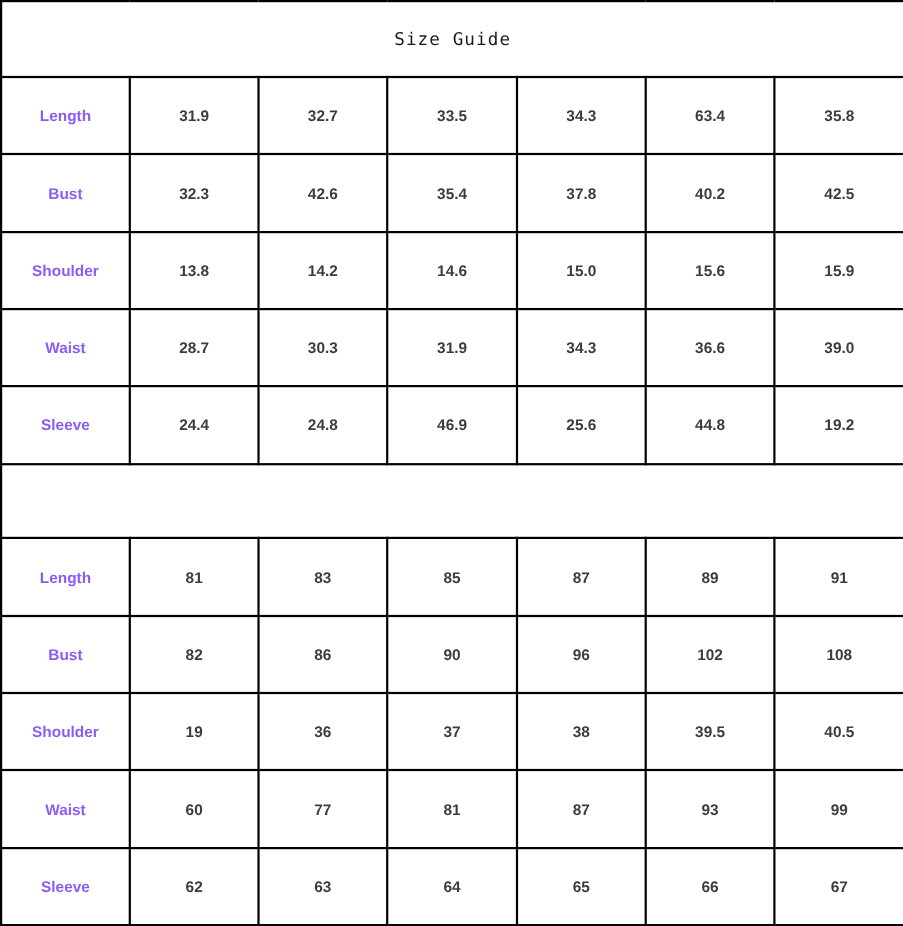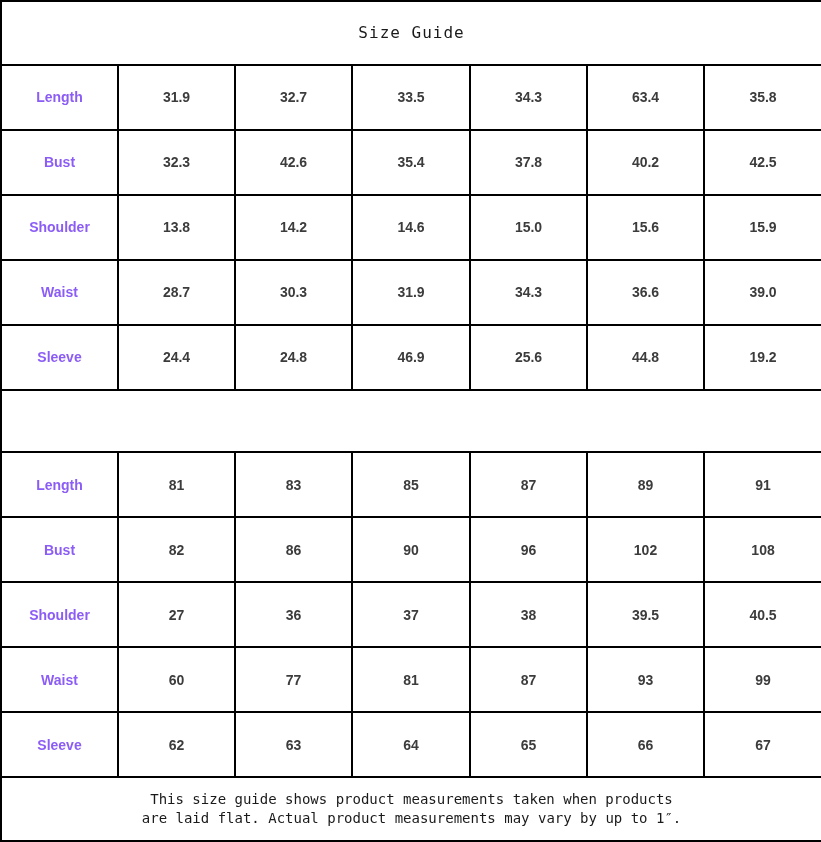--- a/index.html
+++ b/index.html
@@ -152,21 +152,21 @@
     <td class="row-label">Bust</td>
     <td class="row-value">82</td>
     <td class="row-value">86</td>
     <td class="row-value">90</td>
     <td class="row-value">96</td>
     <td class="row-value">102</td>
     <td class="row-value">108</td>
   </tr>
   <tr class="data-row">
     <td class="row-label">Shoulder</td>
-    <td class="row-value">27</td>
+    <td class="row-value">19</td>
     <td class="row-value">36</td>
     <td class="row-value">37</td>
     <td class="row-value">38</td>
     <td class="row-value">39.5</td>
     <td class="row-value">40.5</td>
   </tr>
   <tr class="data-row">
     <td class="row-label">Waist</td>
     <td class="row-value">60</td>
     <td class="row-value">77</td>
@@ -178,20 +178,14 @@
   <tr class="data-row">
     <td class="row-label">Sleeve</td>
     <td class="row-value">62</td>
     <td class="row-value">63</td>
     <td class="row-value">64</td>
     <td class="row-value">65</td>
     <td class="row-value">66</td>
     <td class="row-value">67</td>
   </tr>
 
-  <tr class="footer-row">
-    <td colspan="7">
-      <div>This size guide shows product measurements taken when products</div>
-      <div>are laid flat. Actual product measurements may vary by up to 1″.</div>
-    </td>
-  </tr>
 </tbody>
   </table>
 
 </body></html>

